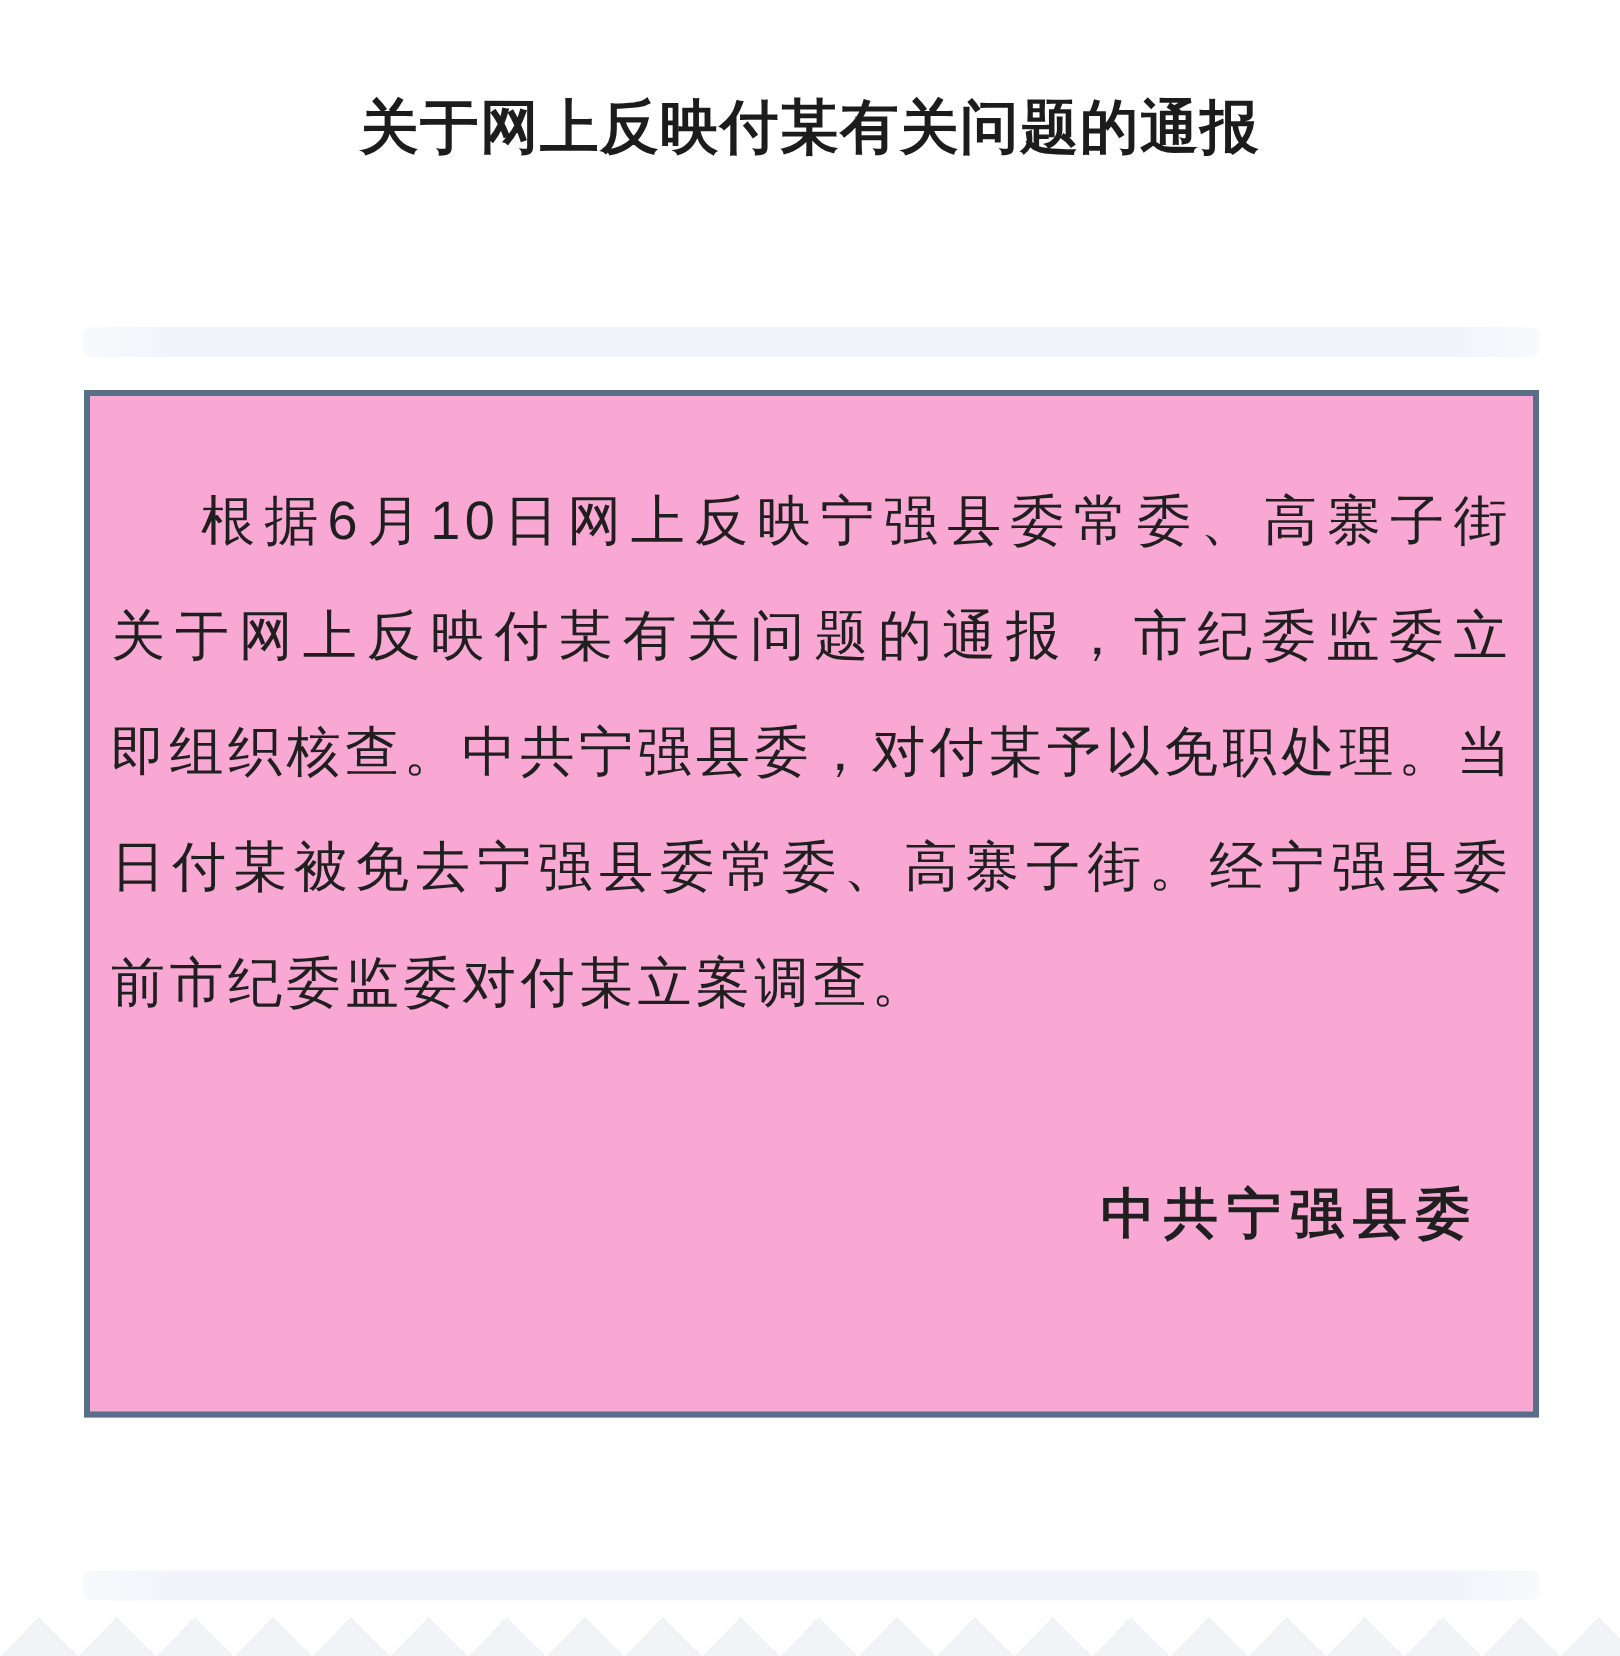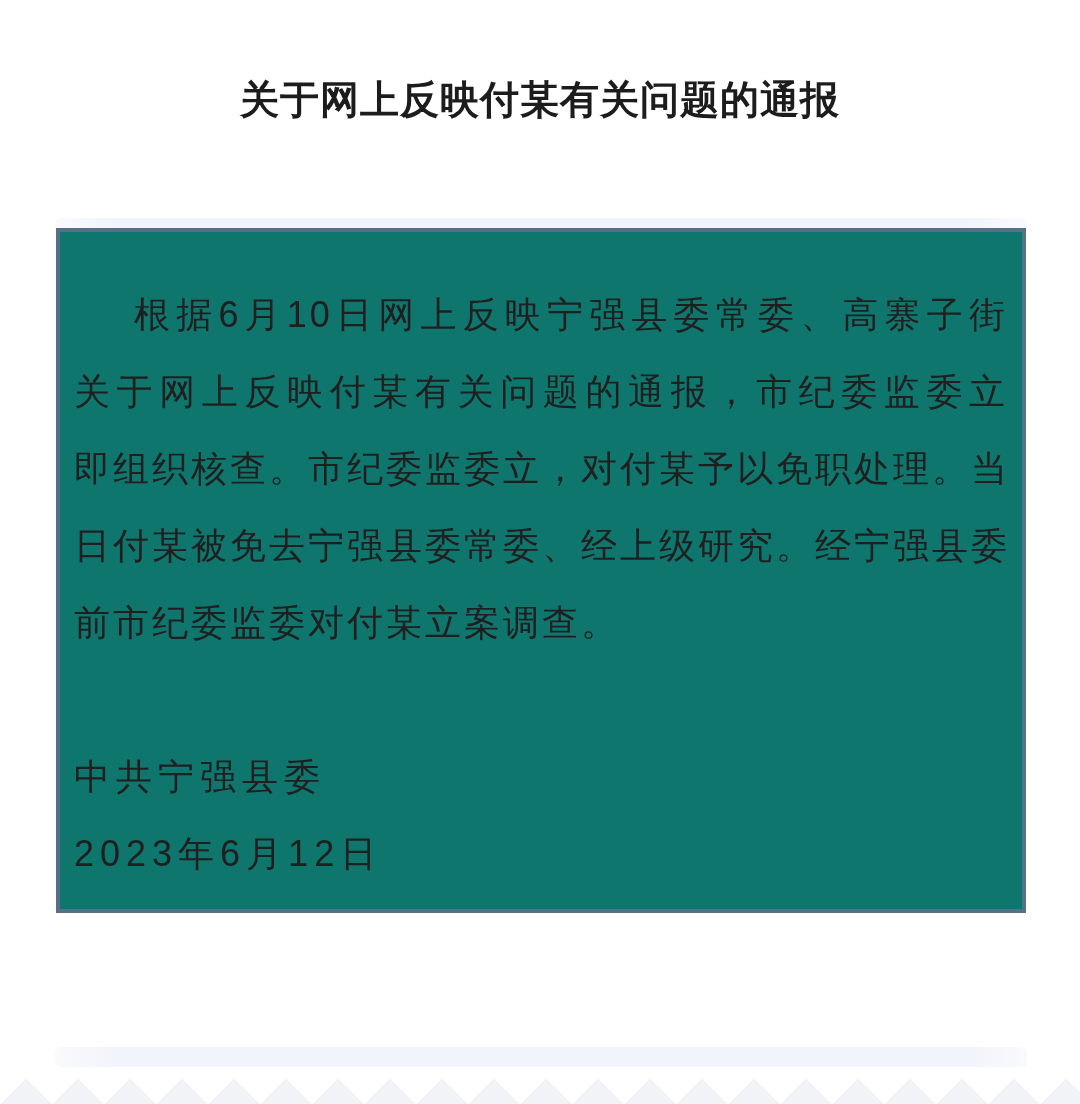--- a/index.html
+++ b/index.html
@@ -10,21 +10,21 @@
   }
   .page {
     position: relative;
     width: 1080px;
     height: 1104px;
     background: #ffffff;
     overflow: hidden;
   }
   .notice-title {
     position: absolute;
-    top: 74px;
+    top: 60px;
     left: 0;
     width: 100%;
     text-align: center;
     font-size: 39px;
     line-height: 52px;
     font-weight: 700;
     color: #1c1c1c;
     letter-spacing: 1px;
     margin: 0;
   }
@@ -33,48 +33,50 @@
     left: 55px;
     width: 972px;
     height: 20px;
     border-radius: 6px;
     background: linear-gradient(90deg, #f8fafd 0%, #f1f4fa 6%, #f1f4fa 94%, #f8fafd 100%);
   }
   .band-top { top: 218px; }
   .band-bottom { top: 1047px; }
   .notice-box {
     position: absolute;
-    top: 228px;
+    top: 260px;
     left: 56px;
     width: 970px;
     height: 685px;
     box-sizing: border-box;
     border: 4px solid #567089;
-    background: #0f766e;
+    background: #f9a8d4;
     padding: 44px 14px 0 14px;
   }
   .body-line {
     font-size: 36px;
     line-height: 77px;
     color: #1f1f1f;
     letter-spacing: 3px;
     white-space: nowrap;
     text-align: justify;
     text-align-last: justify;
   }
   .body-line.first-line {
     text-indent: 60px;
   }
   .body-line.last-line {
     text-align: right;
     text-align-last: left;
   }
   .signature-block {
     margin-top: 77px;
+    text-align: right;
     padding-right: 22px;
+    font-weight: bold;
   }
   .signature-line,
   .date-line {
     font-size: 36px;
     line-height: 77px;
     color: #1f1f1f;
     letter-spacing: 6px;
   }
   .zigzag-strip {
     position: absolute;
@@ -92,28 +94,27 @@
 
   <h1 class="notice-title">关于网上反映付某有关问题的通报</h1>
 
   <div class="divider-band band-top"></div>
 
   <div class="notice-box">
 
     <div>
       <div class="body-line first-line">根据6月10日网上反映宁强县委常委、高寨子街</div>
       <div class="body-line">关于网上反映付某有关问题的通报，市纪委监委立</div>
-      <div class="body-line">即组织核查。市纪委监委立，对付某予以免职处理。当</div>
-      <div class="body-line">日付某被免去宁强县委常委、经上级研究。经宁强县委</div>
+      <div class="body-line">即组织核查。中共宁强县委，对付某予以免职处理。当</div>
+      <div class="body-line">日付某被免去宁强县委常委、高寨子街。经宁强县委</div>
       <div class="body-line last-line">前市纪委监委对付某立案调查。</div>
     </div>
 
     <div class="signature-block">
       <div class="signature-line">中共宁强县委</div>
-      <div class="date-line">2023年6月12日</div>
     </div>
 
   </div>
 
   <div class="divider-band band-bottom"></div>
 
   <div class="zigzag-strip"></div>
 
 </div>
 

